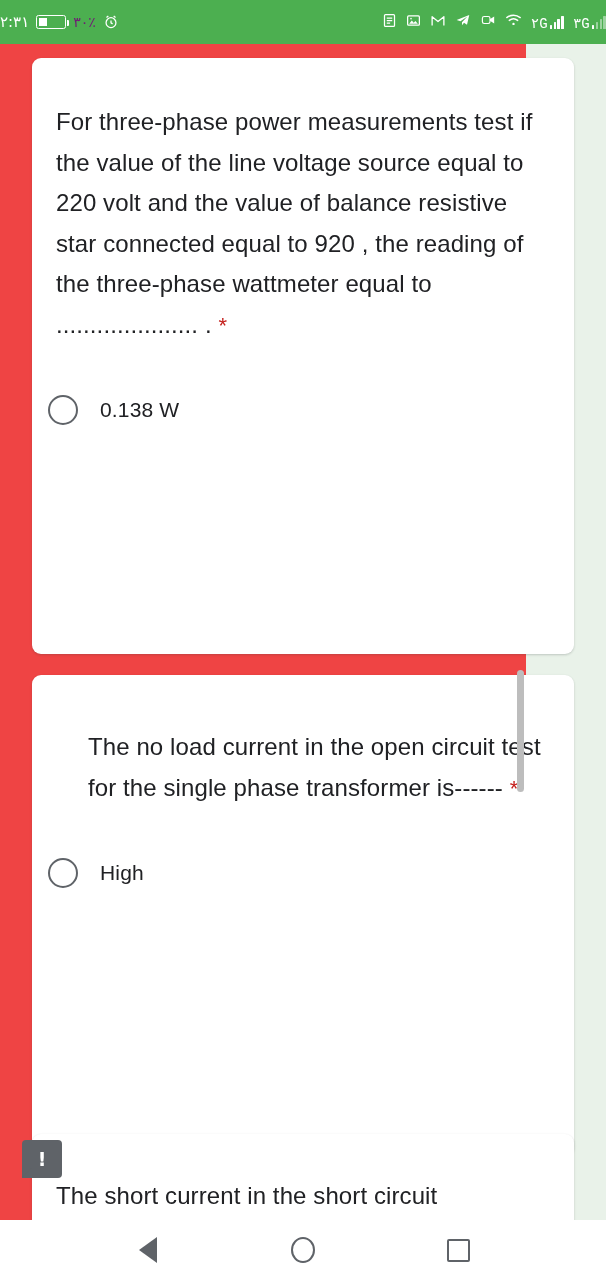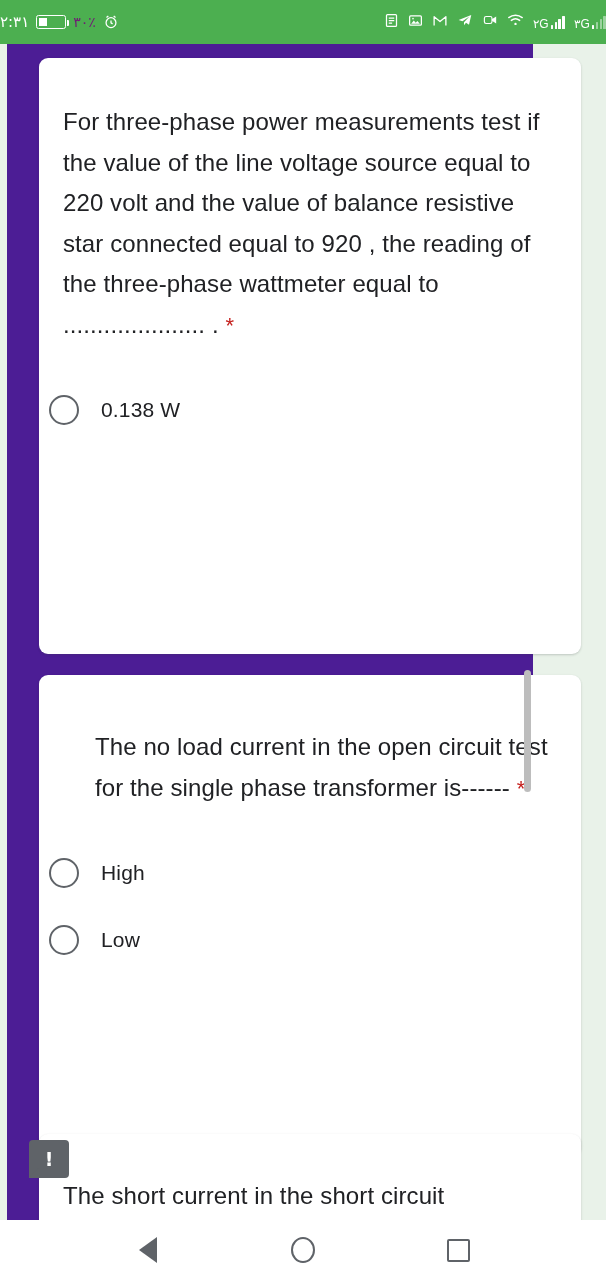--- a/index.html
+++ b/index.html
@@ -42,35 +42,35 @@
   .battery i { display:block; width:8px; height:8px; background:#ffffff; margin-left:1.5px; }
   .sb-pct { color:#701a75; font-size:14px; font-family:"DejaVu Sans", sans-serif; }
   .sb-clockicon { width:16px; height:16px; display:block; }
 
   #status-right {
     margin-left:auto;
     display:flex; align-items:center; gap:9px;
   }
   #status-right .ic { display:block; }
   .sig-wrap { display:flex; align-items:flex-end; gap:1px; }
-  .sig-lbl { color:#ffffff; font-size:12px; line-height:9px; font-family:Liberation Sans, sans-serif; margin-right:1px; }
+  .sig-lbl { color:#ffffff; font-size:14px; line-height:9px; font-family:Liberation Mono, monospace; margin-right:1px; }
   .bars { display:flex; align-items:flex-end; gap:1.3px; height:13px; }
   .bars b { display:block; width:2.6px; background:#ffffff; border-radius:.5px; }
   .bars b:nth-child(1){height:4px;}
   .bars b:nth-child(2){height:7px;}
   .bars b:nth-child(3){height:10px;}
   .bars b:nth-child(4){height:13px;}
   .bars.dim b { background:rgba(255,255,255,.45); }
   .bars.dim b:nth-child(1){background:#ffffff;}
 
   
   #content {
-    position:absolute; top:44px; left:7px;
+    position:absolute; top:44px; left:0;
     width:526px; height:1176px;
-    background:#4c1d95;
+    background:#ef4444;
   }
 
   .card {
     position:absolute;
     left:32px; width:542px;
     background:#ffffff;
     border-radius:9px;
     box-shadow:0 1px 2px rgba(60,64,67,.14), 0 1px 3px rgba(60,64,67,.10);
   }
   #card1 { top:14px;  height:596px; }
@@ -83,21 +83,21 @@
     line-height:40.5px;
     color:#202124;
     letter-spacing:.1px;
     font-weight:400;
   }
   #card1 .qtext { padding-top:44px; }
   #card2 .qtext { padding-top:52px;margin-left:32px; }
   #card3 .qtext { padding-top:42px; }
   .req { color:#c5221f; font-size:22px; }
 
-  .options { margin-top:30px; padding:0 10px; }
+  .options { margin-top:30px; padding:0 16px; }
   .opt {
     display:flex; align-items:center;
     height:67px;
   }
   .radio {
     width:30px; height:30px; flex:none;
     border:2.4px solid #5f6368;
     border-radius:50%;
     margin-right:22px;
   }
@@ -257,24 +257,20 @@
       </div>
     </div>
 
     <div class="card" id="card2">
       <div class="qtext"><span>The no load current in the open circuit test for the single phase transformer is------</span> <span class="req">*</span></div>
       <div class="options">
         <div class="opt">
           <span class="radio"></span>
           <span class="opt-label">High</span>
         </div>
-        <div class="opt">
-          <span class="radio"></span>
-          <span class="opt-label">Low</span>
-        </div>
       </div>
     </div>
 
     <div class="card" id="card3">
       <div class="qtext">The short current in the short circuit</div>
     </div>
 
     <div id="warn-badge">
       <span>!</span>
     </div>

